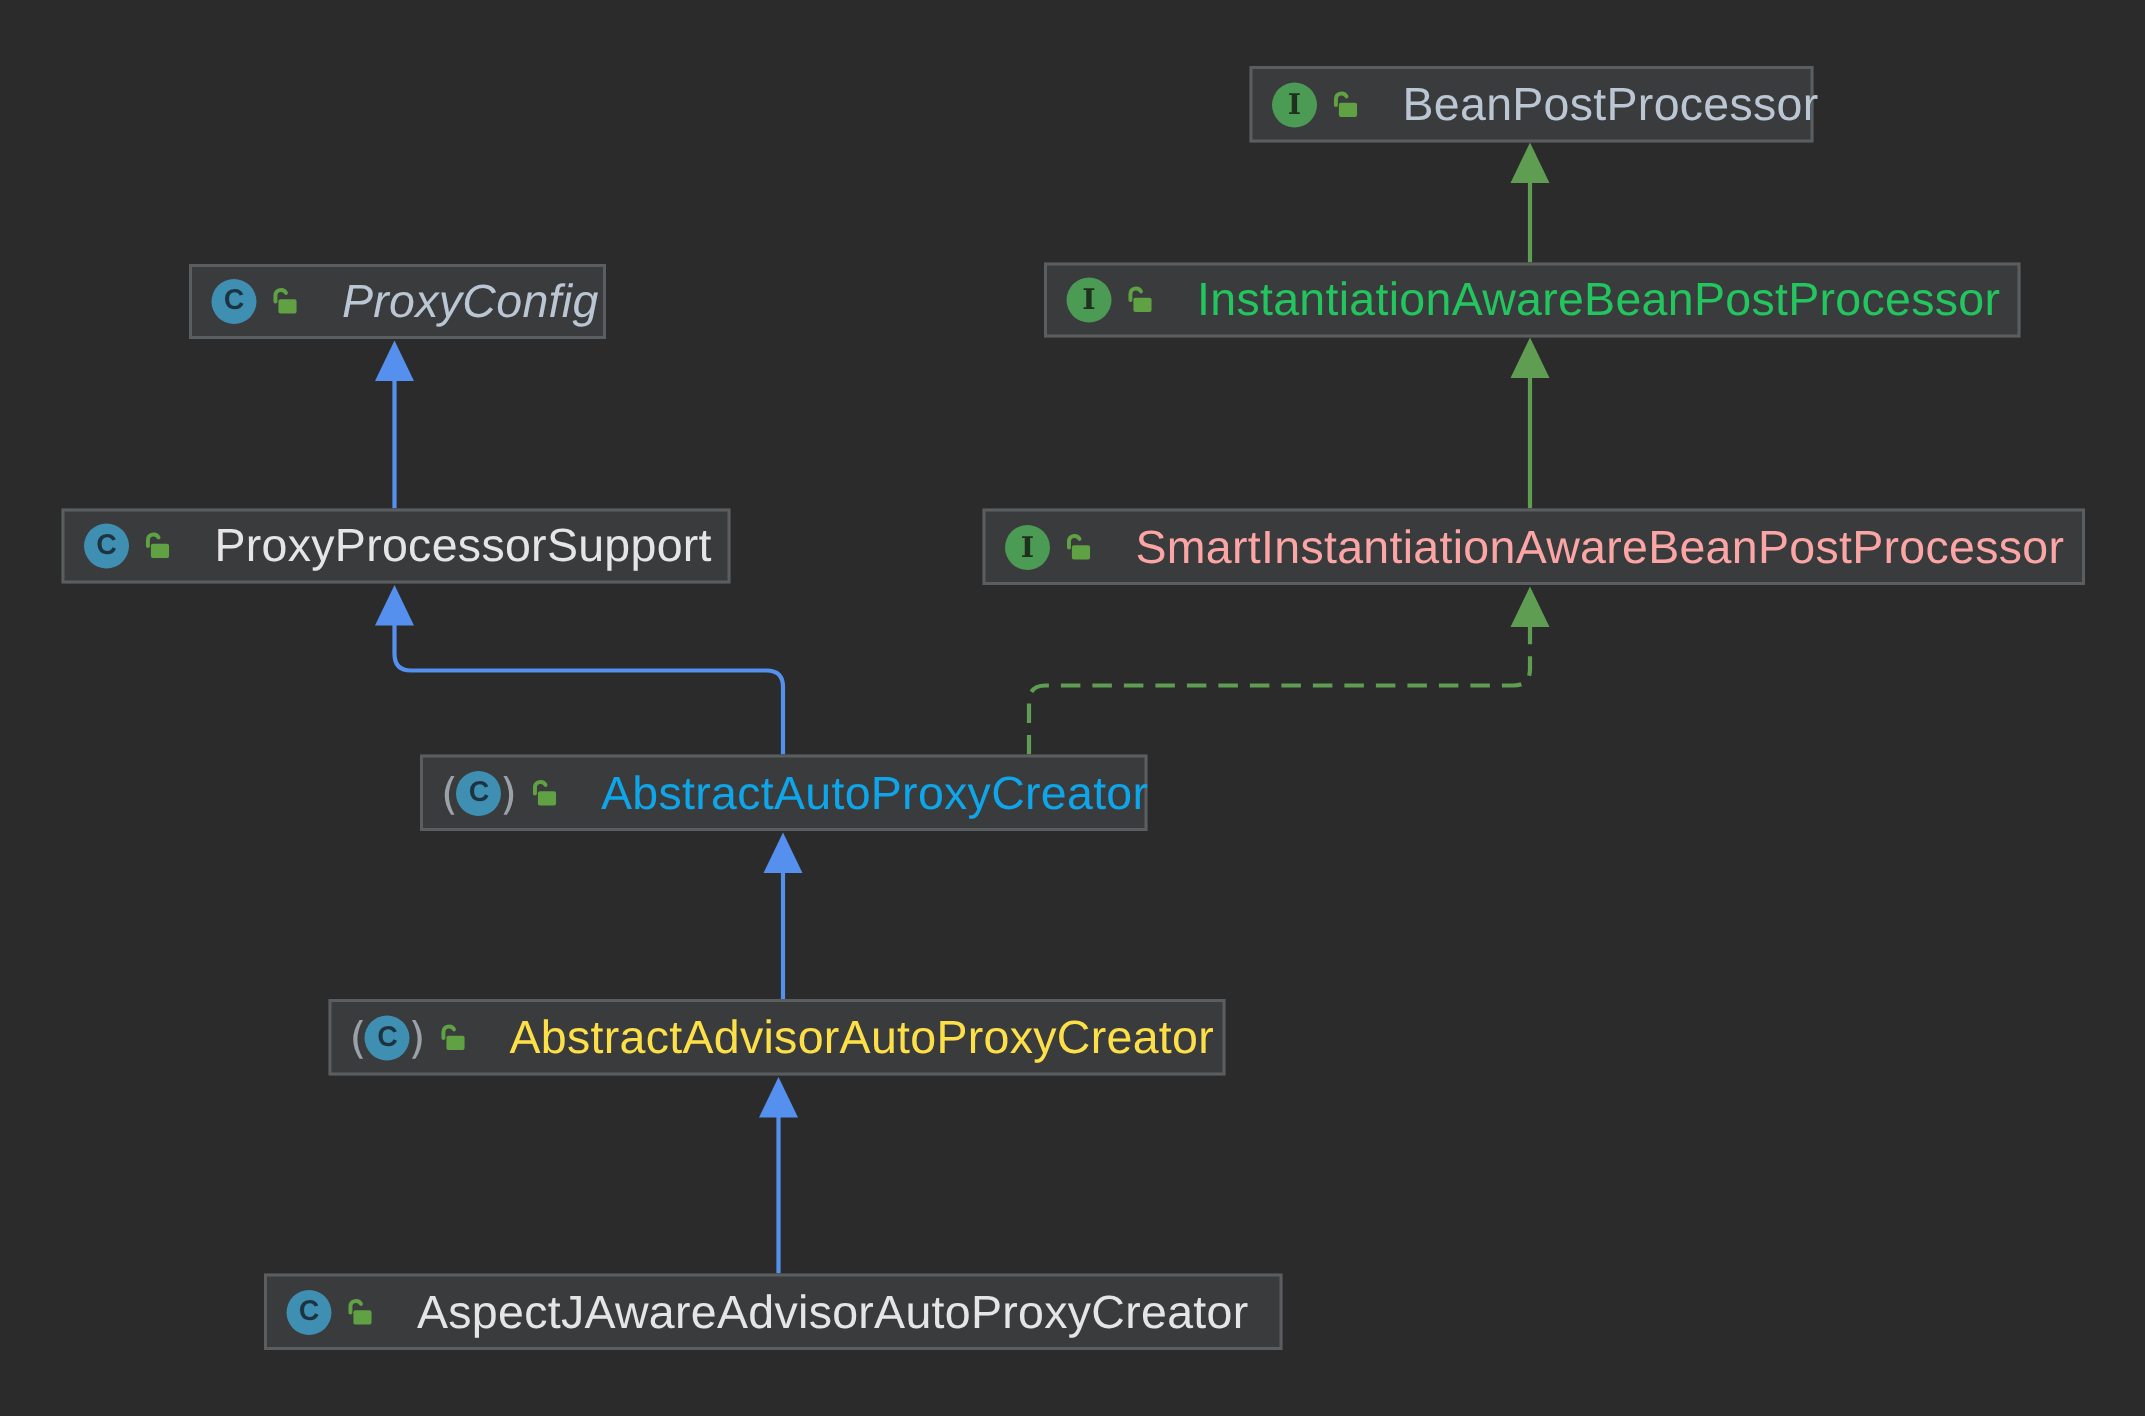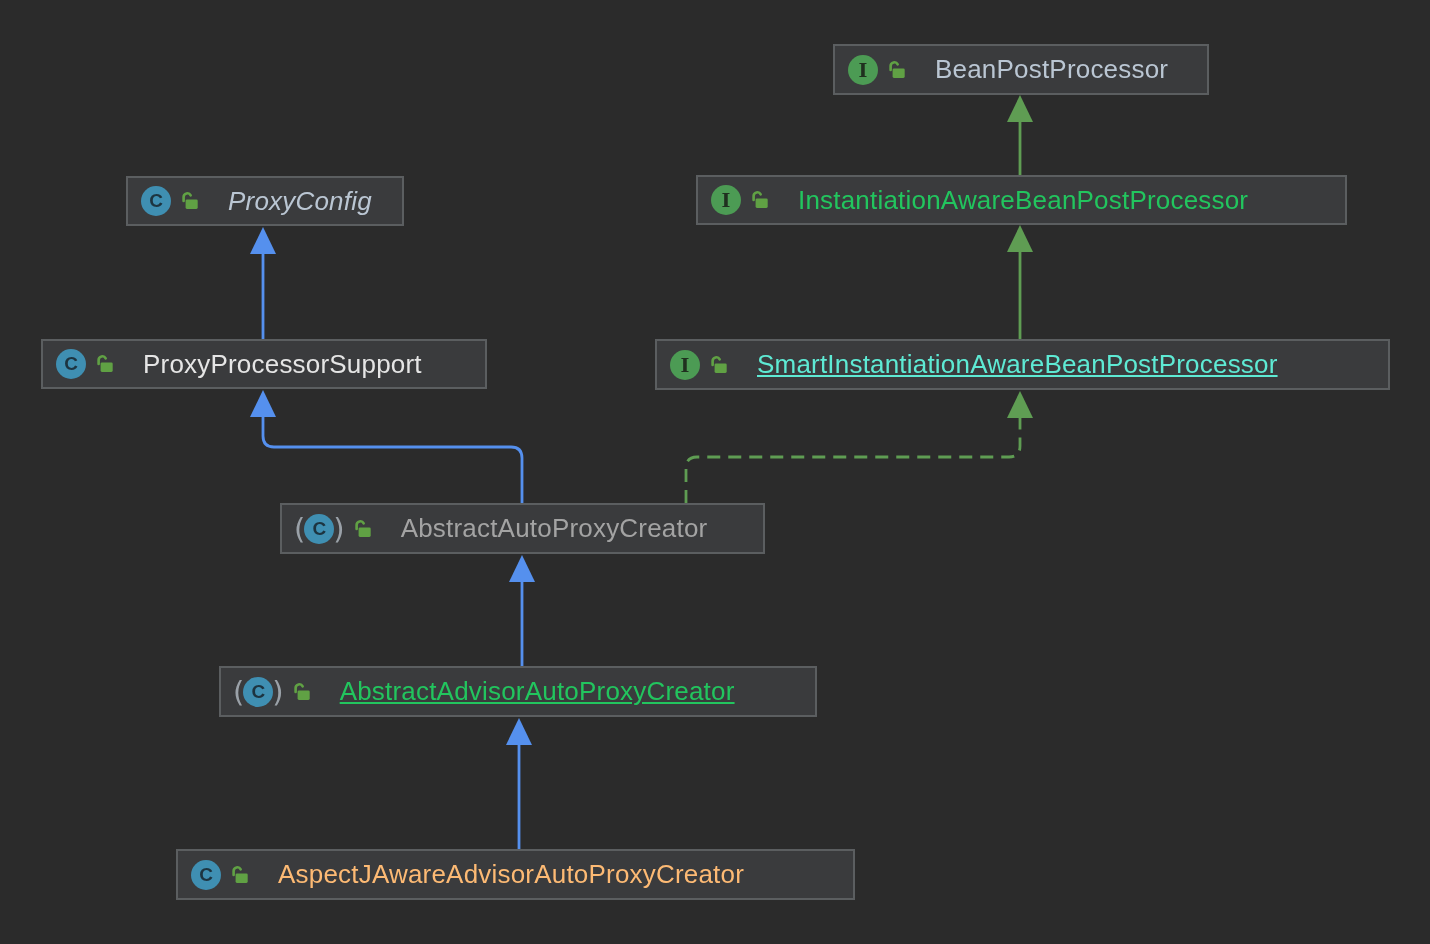--- a/index.html
+++ b/index.html
@@ -64,21 +64,21 @@
     line-height: 30px;
     margin: 0 -1px;
     font-family: "DejaVu Sans", sans-serif;
   }
   .lock-icon {
     margin-left: 8px;
     flex: 0 0 auto;
   }
   .node-label {
     margin-left: 27px;
-    font-size: 26px;
+    font-size: 31px;
     color: #bac6d3;
     letter-spacing: 0.2px;
   }
 </style>
 </head>
 <body>
 
 <div id="canvas" style="background: rgb(43, 43, 43);">
   <svg id="edge-layer" xmlns="http://www.w3.org/2000/svg">
       <g>
@@ -152,49 +152,49 @@
     <span class="node-label" style="color: #e5e5e5;">ProxyProcessorSupport</span>
   </div>
     <div class="uml-node" style="left: 655px; top: 339px; width: 735px; height: 51px; background: rgb(58, 59, 61); border-color: rgb(91, 94, 96);">
     <span class="icon-cluster">
         <span class="type-badge interface" style="background: rgb(76, 155, 84);">I</span>
         <svg width="22" height="22" viewBox="0 0 20 20" class="lock-icon">
           <path d="M4.2 10 L4.2 6.4 A3.4 3.4 0 0 1 10.6 4.8" fill="none" stroke="#60a144" stroke-width="2.4" stroke-linecap="round"></path>
           <rect x="6" y="8.6" width="11" height="8.6" rx="1.2" fill="#60a144"></rect>
         </svg>
       </span>
-    <span class="node-label" style="color: #5eead4; text-decoration: underline;">SmartInstantiationAwareBeanPostProcessor</span>
+    <span class="node-label" style="color: #fca5a5;">SmartInstantiationAwareBeanPostProcessor</span>
   </div>
     <div class="uml-node" style="left: 280px; top: 503px; width: 485px; height: 51px; background: rgb(58, 59, 61); border-color: rgb(91, 94, 96);">
     <span class="icon-cluster">
         <span class="abstract-paren">(</span>
         <span class="type-badge class" style="background: rgb(63, 143, 178);">C</span>
         <span class="abstract-paren">)</span>
         <svg width="22" height="22" viewBox="0 0 20 20" class="lock-icon">
           <path d="M4.2 10 L4.2 6.4 A3.4 3.4 0 0 1 10.6 4.8" fill="none" stroke="#60a144" stroke-width="2.4" stroke-linecap="round"></path>
           <rect x="6" y="8.6" width="11" height="8.6" rx="1.2" fill="#60a144"></rect>
         </svg>
       </span>
-    <span class="node-label" style="color: #a3a3a3;">AbstractAutoProxyCreator</span>
+    <span class="node-label" style="color: #0ea5e9;">AbstractAutoProxyCreator</span>
   </div>
     <div class="uml-node" style="left: 219px; top: 666px; width: 598px; height: 51px; background: rgb(58, 59, 61); border-color: rgb(91, 94, 96);">
     <span class="icon-cluster">
         <span class="abstract-paren">(</span>
         <span class="type-badge class" style="background: rgb(63, 143, 178);">C</span>
         <span class="abstract-paren">)</span>
         <svg width="22" height="22" viewBox="0 0 20 20" class="lock-icon">
           <path d="M4.2 10 L4.2 6.4 A3.4 3.4 0 0 1 10.6 4.8" fill="none" stroke="#60a144" stroke-width="2.4" stroke-linecap="round"></path>
           <rect x="6" y="8.6" width="11" height="8.6" rx="1.2" fill="#60a144"></rect>
         </svg>
       </span>
-    <span class="node-label" style="color: #22c55e; text-decoration: underline;">AbstractAdvisorAutoProxyCreator</span>
+    <span class="node-label" style="color: #fde047;">AbstractAdvisorAutoProxyCreator</span>
   </div>
     <div class="uml-node" style="left: 176px; top: 849px; width: 679px; height: 51px; background: rgb(58, 59, 61); border-color: rgb(91, 94, 96);">
     <span class="icon-cluster">
         <span class="type-badge class" style="background: rgb(63, 143, 178);">C</span>
         <svg width="22" height="22" viewBox="0 0 20 20" class="lock-icon">
           <path d="M4.2 10 L4.2 6.4 A3.4 3.4 0 0 1 10.6 4.8" fill="none" stroke="#60a144" stroke-width="2.4" stroke-linecap="round"></path>
           <rect x="6" y="8.6" width="11" height="8.6" rx="1.2" fill="#60a144"></rect>
         </svg>
       </span>
-    <span class="node-label" style="color: #fdba74;">AspectJAwareAdvisorAutoProxyCreator</span>
+    <span class="node-label" style="color: #e5e5e5;">AspectJAwareAdvisorAutoProxyCreator</span>
   </div>
   </div>
 
 </body></html>

